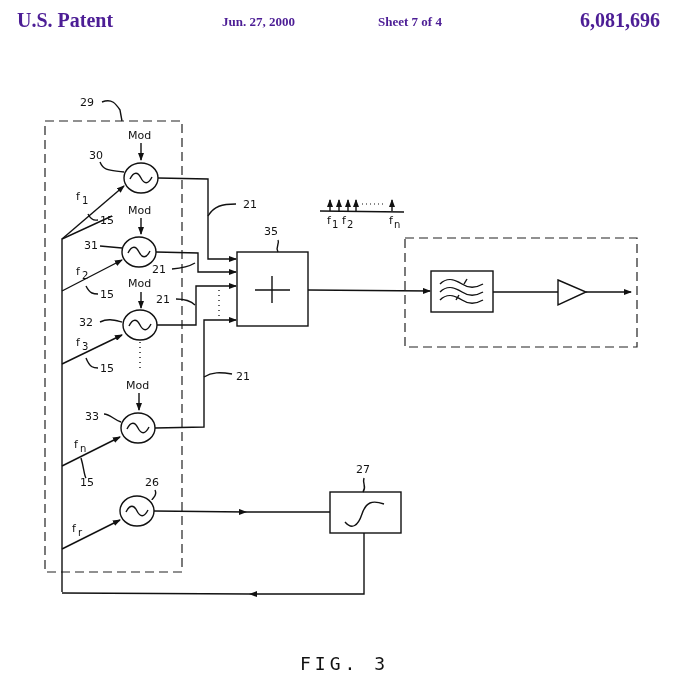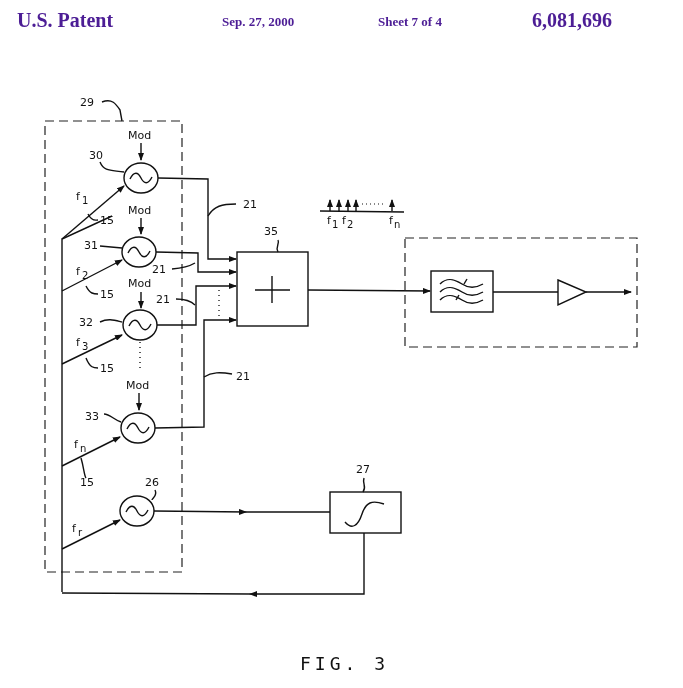--- a/index.html
+++ b/index.html
@@ -1,33 +1,33 @@
 <!DOCTYPE html>
 <html><head>
 <meta charset="utf-8">
 <style>
   html, body { margin: 0; padding: 0; background: #ffffff; }
   body { width: 683px; height: 688px; position: relative; overflow: hidden; }
   .hdr { position: absolute; top: 8px; font-family: "Liberation Serif", serif; font-weight: bold; color: #4c1d95; white-space: nowrap; }
   #h-title { left: 17px; font-size: 20px; top: 9px; }
   #h-date { left: 222px; font-size: 13px; top: 14px; }
   #h-sheet { left: 378px; font-size: 13px; top: 14px; }
-  #h-num { left: 532px; font-size: 20px; top: 9px; }
+  #h-num { left: 580px; font-size: 20px; top: 9px; }
   svg { position: absolute; left: 0; top: 0; }
   .ln { stroke: #111; stroke-width: 1.4; fill: none; }
   .dash { stroke: #222; stroke-width: 1.2; fill: none; stroke-dasharray: 9 5; }
   .lbl { font-family: "DejaVu Sans", sans-serif; font-size: 11px; fill: #111; }
   .lblsm { font-family: "DejaVu Sans", sans-serif; font-size: 10px; fill: #111; }
   .fig { font-family: "DejaVu Sans Mono", monospace; font-size: 18px; fill: #111; letter-spacing: 4px; }
 </style>
 </head>
 <body>
 
 <div class="hdr" id="h-title">U.S. Patent</div>
-<div class="hdr" id="h-date">Sep. 27, 2000</div>
+<div class="hdr" id="h-date">Jun. 27, 2000</div>
 <div class="hdr" id="h-sheet">Sheet 7 of 4</div>
 <div class="hdr" id="h-num">6,081,696</div>
 
 <svg width="683" height="688" viewBox="0 0 683 688">
   <defs>
     <marker id="arr" markerWidth="8" markerHeight="6" refX="7" refY="3" orient="auto" markerUnits="userSpaceOnUse">
       <path d="M0,0 L8,3 L0,6 Z" fill="#111"></path>
     </marker>
   </defs>
 

